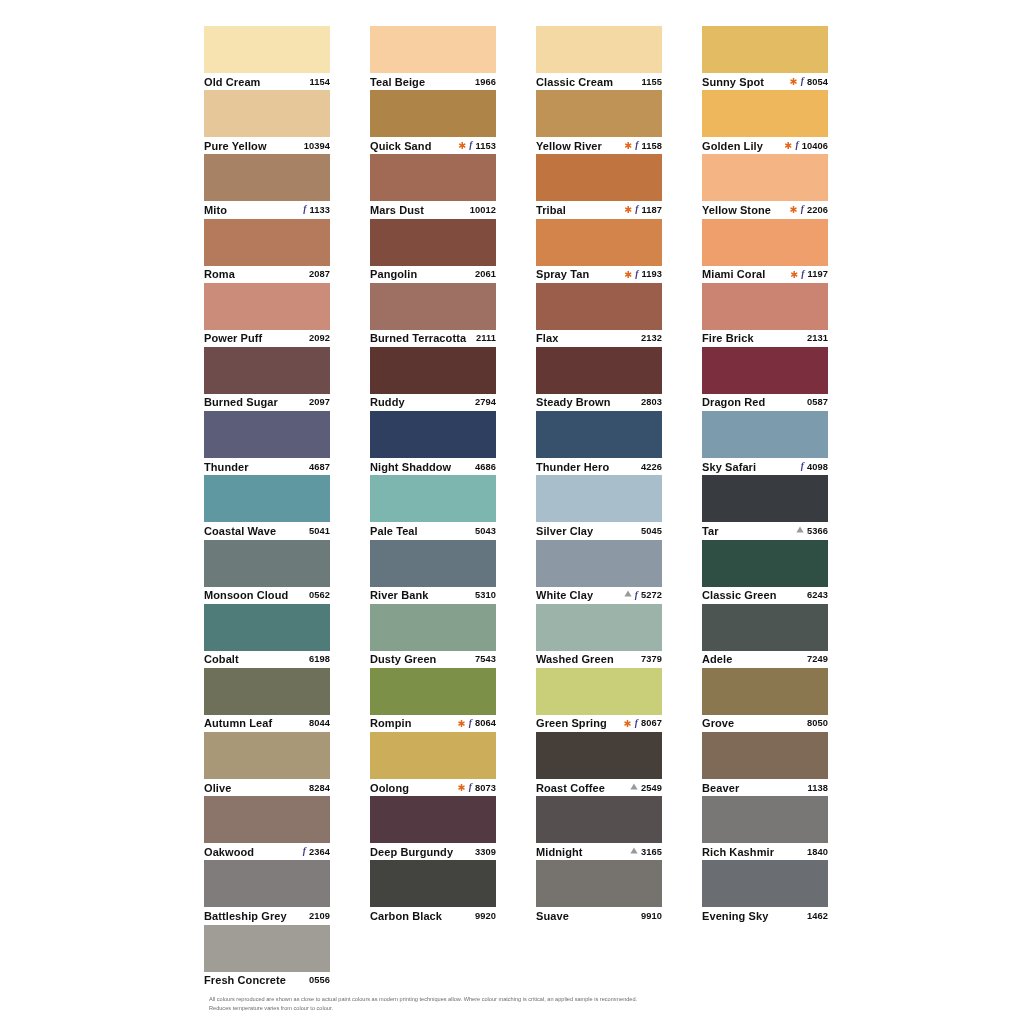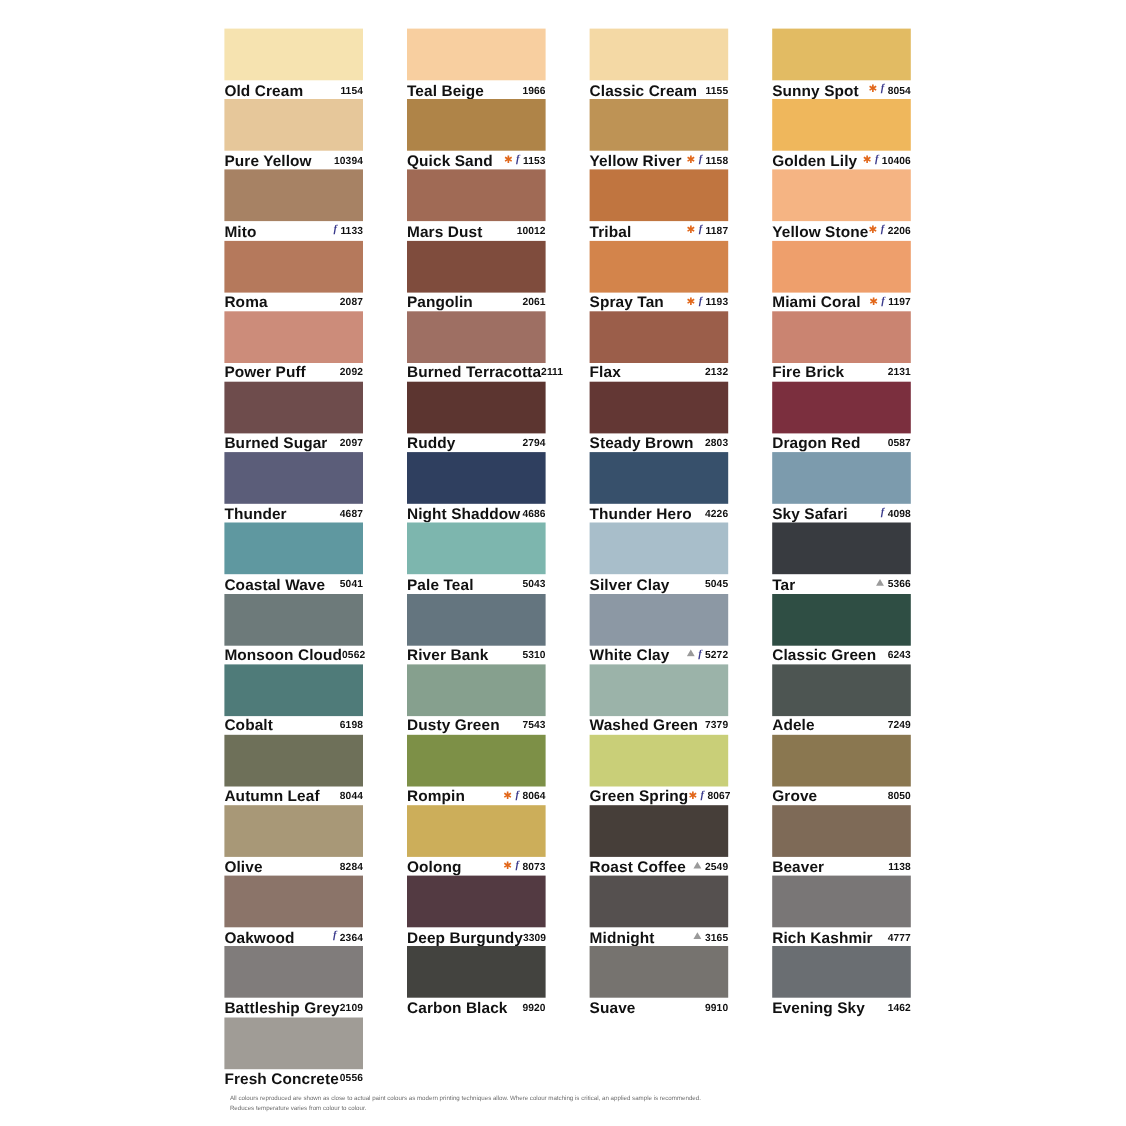--- a/index.html
+++ b/index.html
@@ -45,21 +45,21 @@
     display: flex;
     align-items: center;
     justify-content: space-between;
     font-size: 9.3px;
     color: #1a1a1a;
     letter-spacing: 0.01em;
     white-space: nowrap;
   }
   .chip-name {
     font-weight: 600;
-    font-size: 14px;
+    font-size: 11px;
     color: #111111;
     text-align: right;
   }
   .chip-right {
     display: flex;
     align-items: flex-start;
     gap: 3px;
   }
   .chip-code {
     font-weight: 600;
@@ -608,21 +608,21 @@
             </span>
             <span class="chip-code">3165</span>
           </span>
         </div>
       </div>
       <div class="swatch-cell">
         <div class="chip" style="background: rgb(121, 118, 118);"></div>
         <div class="chip-label">
           <span class="chip-name">Rich Kashmir</span>
           <span class="chip-right">
-            <span class="chip-code">4777</span>
+            <span class="chip-code">1840</span>
           </span>
         </div>
       </div>
       <div class="swatch-cell">
         <div class="chip" style="background: rgb(128, 124, 123);"></div>
         <div class="chip-label">
           <span class="chip-name">Battleship Grey</span>
           <span class="chip-right">
             <span class="chip-code">2109</span>
           </span>

